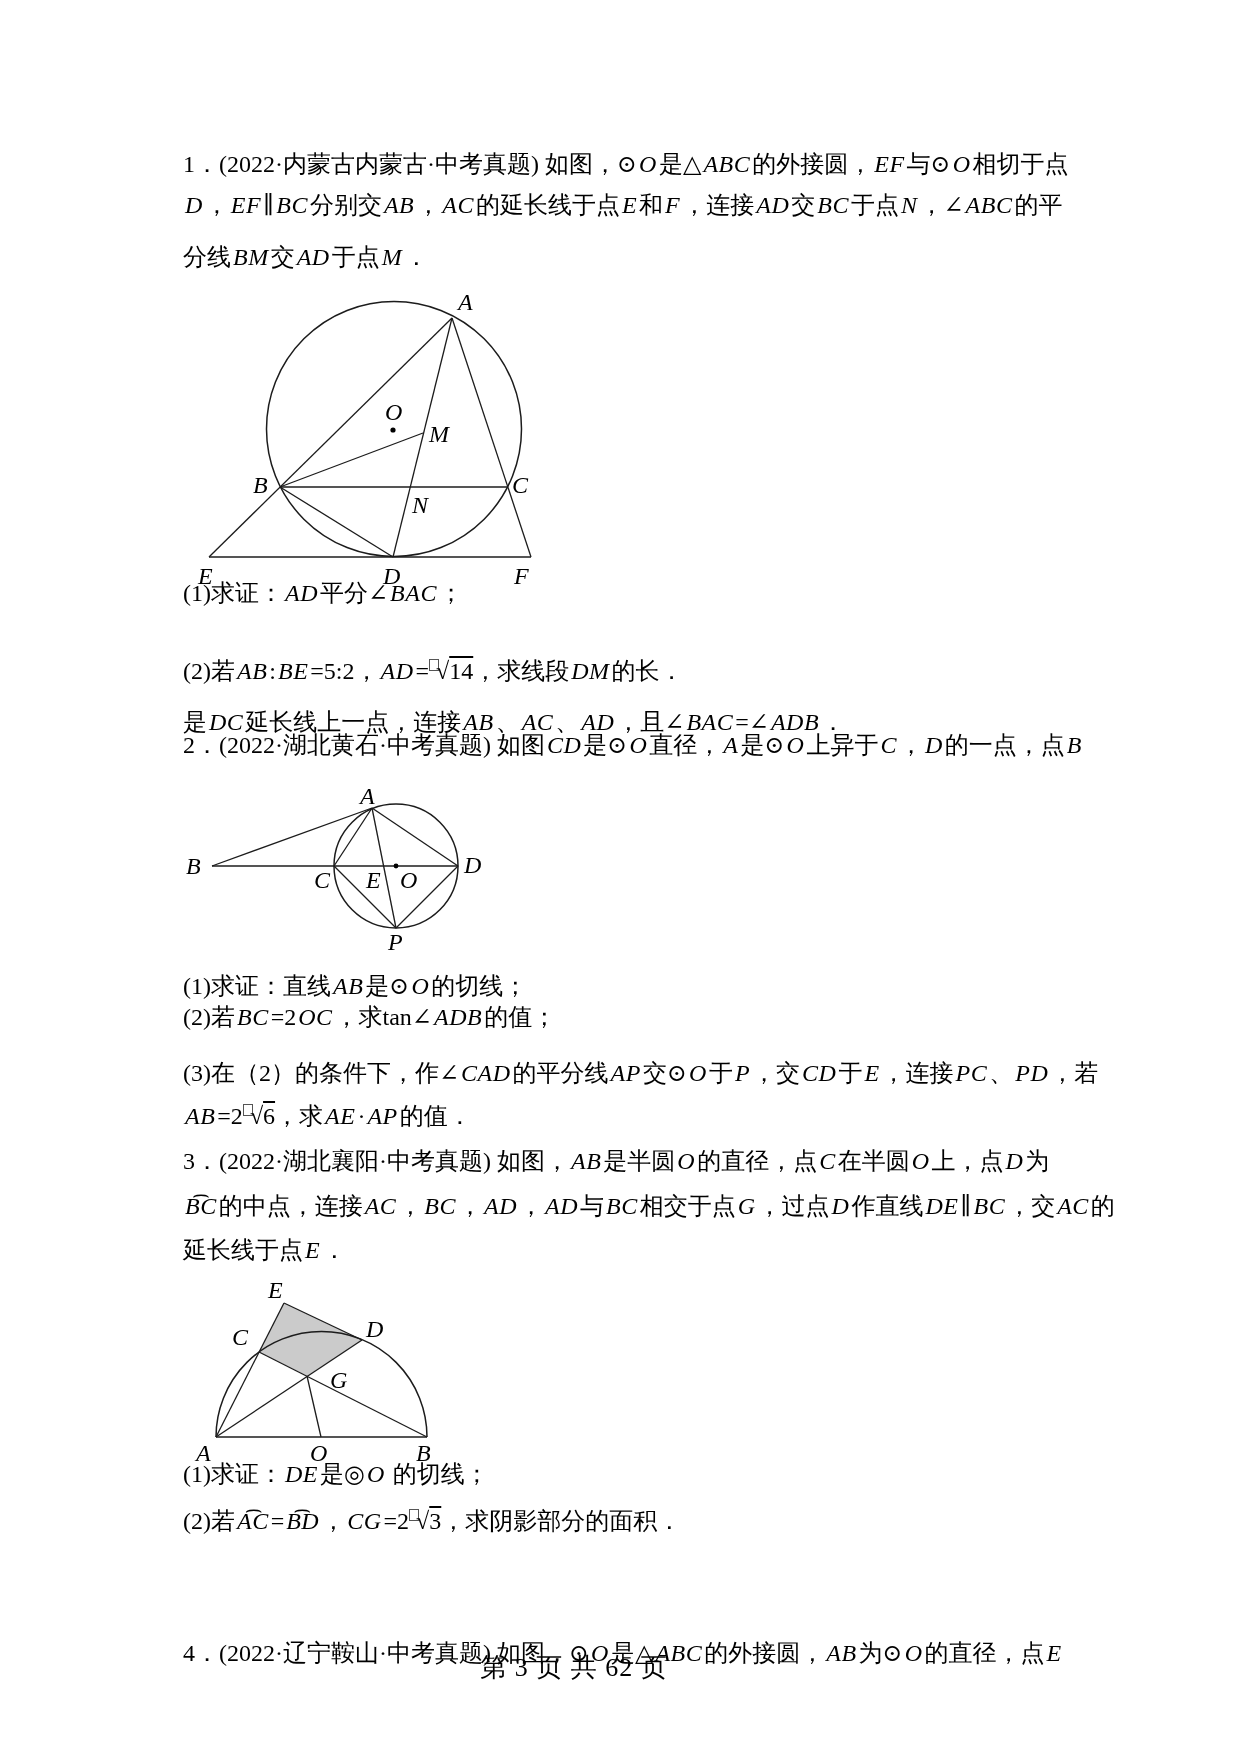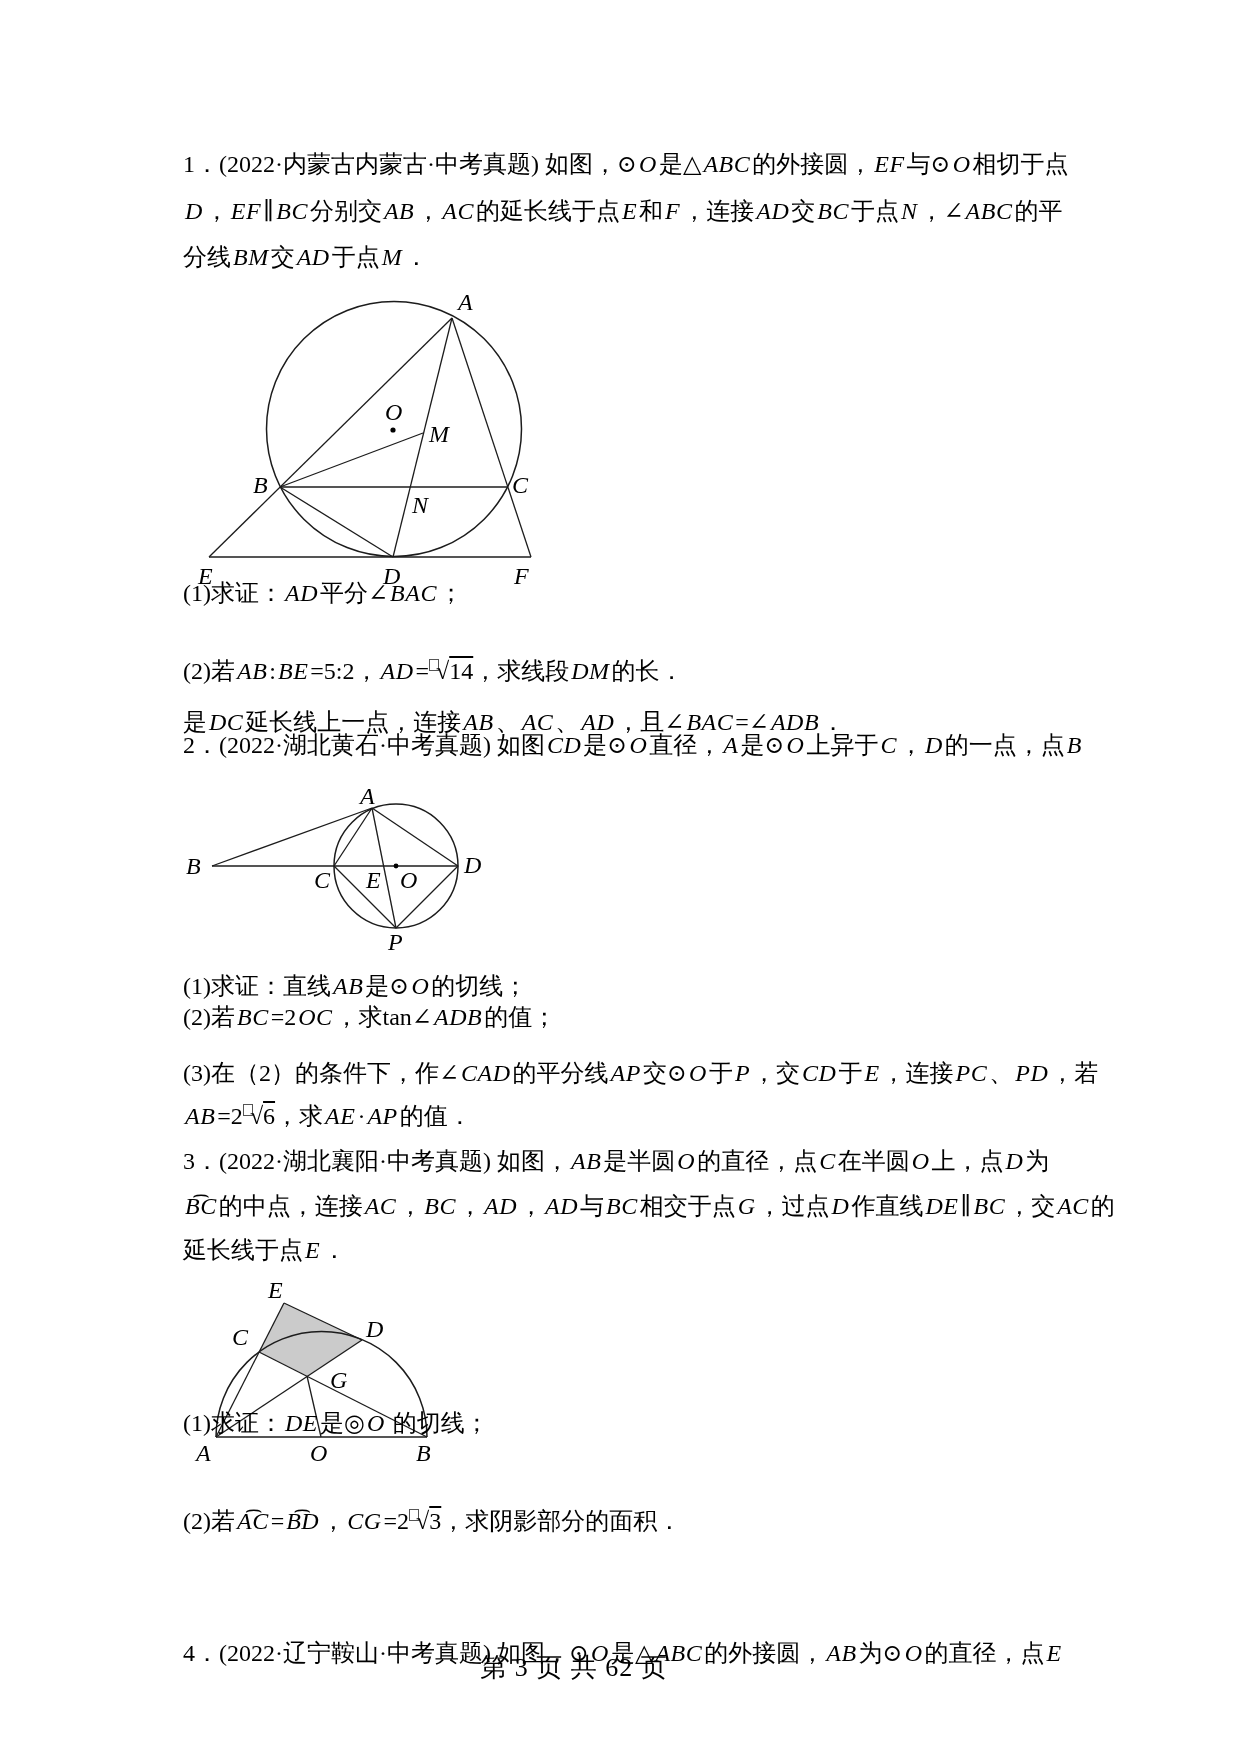--- a/index.html
+++ b/index.html
@@ -24,21 +24,21 @@
   svg line, svg path.geom, svg circle.geom{stroke:#1c1c1c;fill:none;}
   svg text{
     font-family:"Liberation Serif","DejaVu Serif",serif;font-style:italic;
     font-size:24px;fill:#000;
   }
 </style>
 </head>
 <body>
 
 <div class="line" style="top:147px">1．(2022·内蒙古内蒙古·中考真题) 如图，⊙<i>O</i>是△<i>ABC</i>的外接圆，<i>EF</i>与⊙<i>O</i>相切于点</div>
-<div class="line" style="top:194px"><i>D</i>，<i>EF</i>∥<i>BC</i>分别交<i>AB</i>，<i>AC</i>的延长线于点<i>E</i>和<i>F</i>，连接<i>AD</i>交<i>BC</i>于点<i>N</i>，∠<i>ABC</i>的平</div>
+<div class="line" style="top:188px"><i>D</i>，<i>EF</i>∥<i>BC</i>分别交<i>AB</i>，<i>AC</i>的延长线于点<i>E</i>和<i>F</i>，连接<i>AD</i>交<i>BC</i>于点<i>N</i>，∠<i>ABC</i>的平</div>
 <div class="line" style="top:240px">分线<i>BM</i>交<i>AD</i>于点<i>M</i>．</div>
 
 <svg style="left:180px;top:290px" width="365" height="300" viewBox="180 290 365 300">
   <circle class="geom" cx="394" cy="429" r="127.5" stroke-width="1.5"></circle>
   <line x1="209" y1="557" x2="452" y2="318" stroke-width="1.3"></line>
   <line x1="531" y1="557" x2="452" y2="318" stroke-width="1.3"></line>
   <line x1="280" y1="487" x2="508" y2="487" stroke-width="1.6"></line>
   <line x1="452" y1="318" x2="393" y2="557" stroke-width="1.3"></line>
   <line x1="280" y1="487" x2="423" y2="433" stroke-width="1.3"></line>
   <line x1="280" y1="487" x2="393" y2="557" stroke-width="1.3"></line>
@@ -100,18 +100,18 @@
   <line x1="321" y1="1437" x2="307" y2="1376" stroke-width="1.3"></line>
   <text x="268" y="1298">E</text>
   <text x="232" y="1345">C</text>
   <text x="366" y="1337">D</text>
   <text x="330" y="1388">G</text>
   <text x="196" y="1461">A</text>
   <text x="310" y="1461">O</text>
   <text x="416" y="1461">B</text>
 </svg>
 
-<div class="line" style="top:1406px">(1)求证：<i>DE</i>是◎<i>O</i> 的切线；</div>
+<div class="line" style="top:1457px">(1)求证：<i>DE</i>是◎<i>O</i> 的切线；</div>
 <div class="line" style="top:1504px">(2)若<i>A͡C</i>=<i>B͡D</i>，<i>CG</i>=2<span class="sq"><span class="ix"></span>√<span class="rad">3</span></span>，求阴影部分的面积．</div>
 
 <div class="line" style="top:1636px">4．(2022·辽宁鞍山·中考真题) 如图，⊙<i>O</i>是△<i>ABC</i>的外接圆，<i>AB</i>为⊙<i>O</i>的直径，点<i>E</i></div>
 
 <div class="footer">第 3 页 共 62 页</div>
 
 </body></html>

